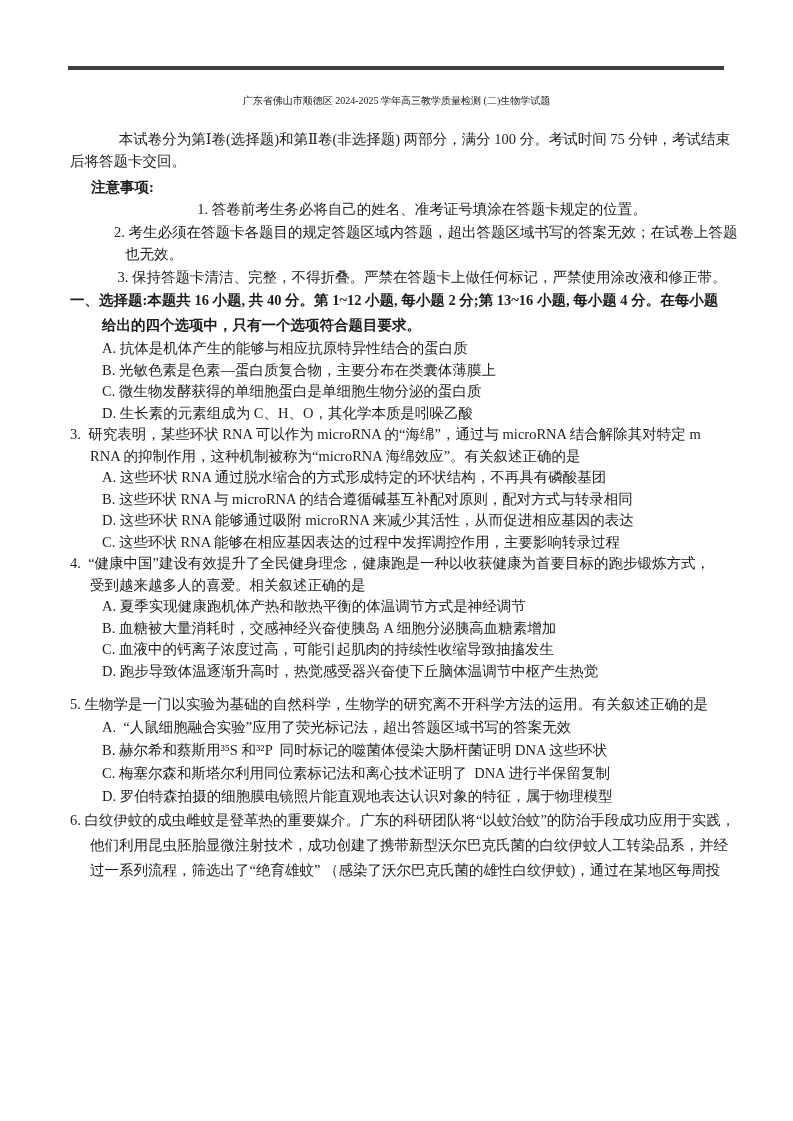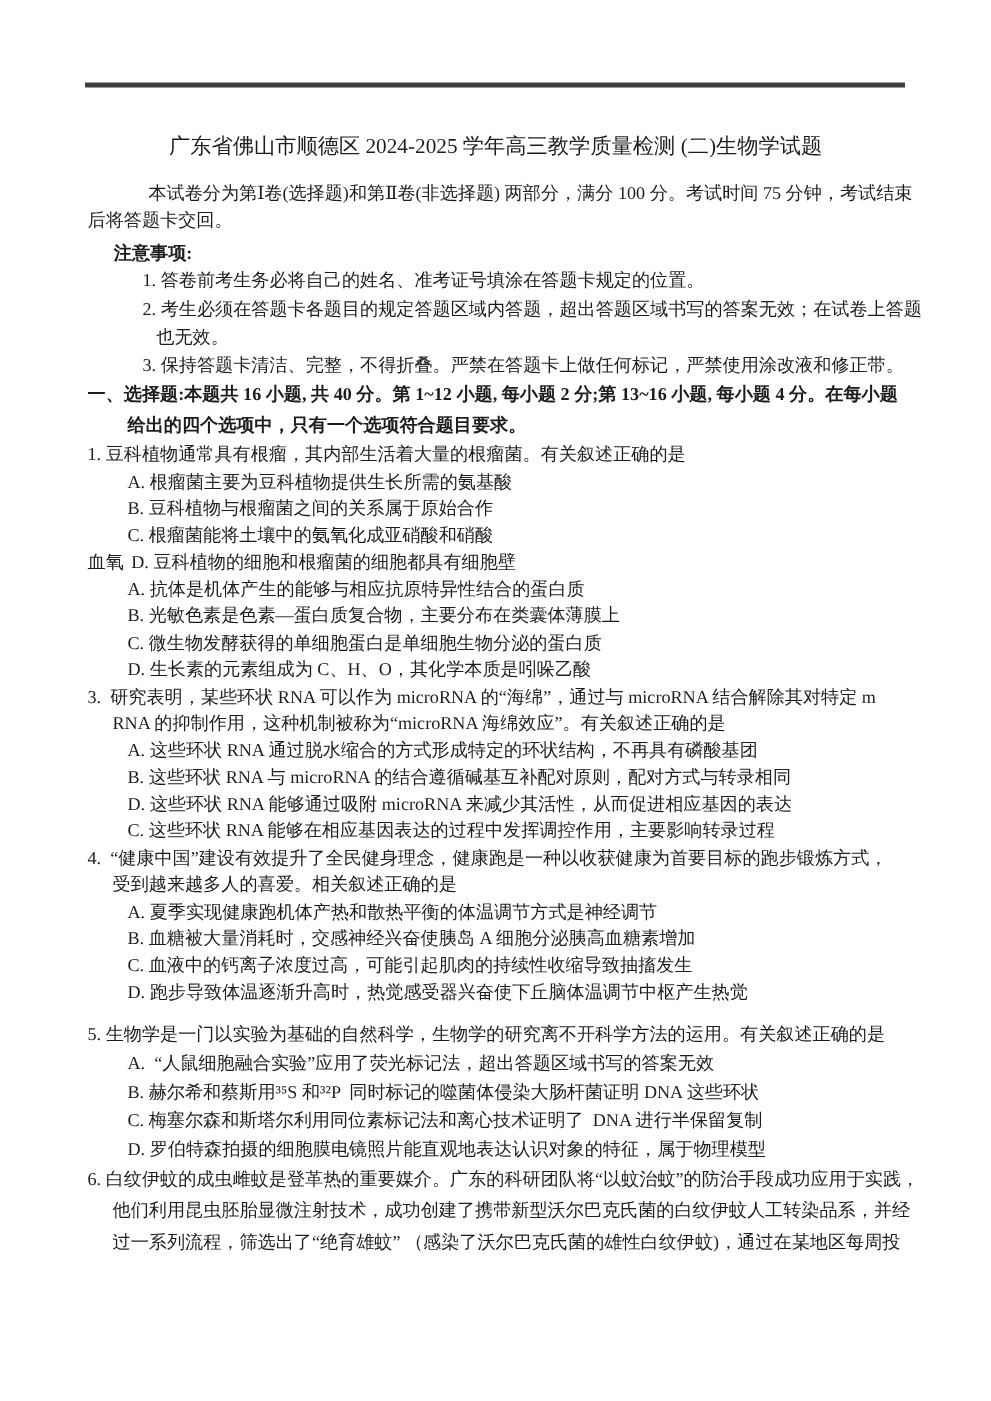--- a/index.html
+++ b/index.html
@@ -16,41 +16,41 @@
     margin: 66px 0 0 68px;
     width: 656px;
     height: 3.5px;
     background: #3f3f3f;
   }
   .content {
     margin-left: 70px;
     width: 660px;
   }
   .title {
-    margin-top: 36px;
+    margin-top: 20px;
     height: 22px;
     line-height: 22px;
-    font-size: 17px;
+    font-size: 10px;
     text-align: center;
     white-space: pre;
   }
   .line {
     height: 21.5px;
     line-height: 21.5px;
     font-size: 14.5px;
     white-space: pre;
   }
   .intro { margin-top: 16px; }
   .intro .line { height: 22.5px; line-height: 22.5px; }
   .notice { margin-top: 3px; }
   .notice .line { height: 22.5px; line-height: 22.5px; margin-left: 21px; }
   .b { font-weight: bold; }
   .sec .line { height: 25px; line-height: 25px; }
   .ind-intro { padding-left: 28px; text-align: right; }
-  .ind-note { padding-left: 23px; }
+  .ind-note { padding-left: 23px; text-align: center; }
   .ind-cont2 { padding-left: 34px; }
   .ind-opt { padding-left: 32px; }
   .ind-cont { padding-left: 20px; }
   .q5 { margin-top: 11px; }
   .q5 .line { height: 23px; line-height: 23px; }
   .q6 .line { height: 25px; line-height: 25px; }
   .artifact-gap { margin-left: 6px; }
 </style>
 </head>
 <body>
@@ -73,27 +73,20 @@
       <div class="line ind-note">2. 考生必须在答题卡各题目的规定答题区域内答题，超出答题区域书写的答案无效；在试卷上答题</div>
       <div class="line ind-cont2">也无效。</div>
       <div class="line ind-note">3. 保持答题卡清洁、完整，不得折叠。严禁在答题卡上做任何标记，严禁使用涂改液和修正带。</div>
     </div>
 
     <div class="sec">
       <div class="line b">一、选择题:本题共 16 小题, 共 40 分。第 1~12 小题, 每小题 2 分;第 13~16 小题, 每小题 4 分。在每小题</div>
       <div class="line b ind-opt">给出的四个选项中，只有一个选项符合题目要求。</div>
     </div>
 
-    <div class="q">
-      <div class="line">1. 豆科植物通常具有根瘤，其内部生活着大量的根瘤菌。有关叙述正确的是</div>
-      <div class="line ind-opt">A. 根瘤菌主要为豆科植物提供生长所需的氨基酸</div>
-      <div class="line ind-opt">B. 豆科植物与根瘤菌之间的关系属于原始合作</div>
-      <div class="line ind-opt">C. 根瘤菌能将土壤中的氨氧化成亚硝酸和硝酸</div>
-      <div class="line"><span>血氧</span><span class="artifact-gap">D. 豆科植物的细胞和根瘤菌的细胞都具有细胞壁</span></div>
-    </div>
 
     <div class="q">
       <div class="line ind-opt">A. 抗体是机体产生的能够与相应抗原特异性结合的蛋白质</div>
       <div class="line ind-opt">B. 光敏色素是色素—蛋白质复合物，主要分布在类囊体薄膜上</div>
       <div class="line ind-opt">C. 微生物发酵获得的单细胞蛋白是单细胞生物分泌的蛋白质</div>
       <div class="line ind-opt">D. 生长素的元素组成为 C、H、O，其化学本质是吲哚乙酸</div>
     </div>
 
     <div class="q">
       <div class="line">3.  研究表明，某些环状 RNA 可以作为 microRNA 的“海绵”，通过与 microRNA 结合解除其对特定 m</div>

